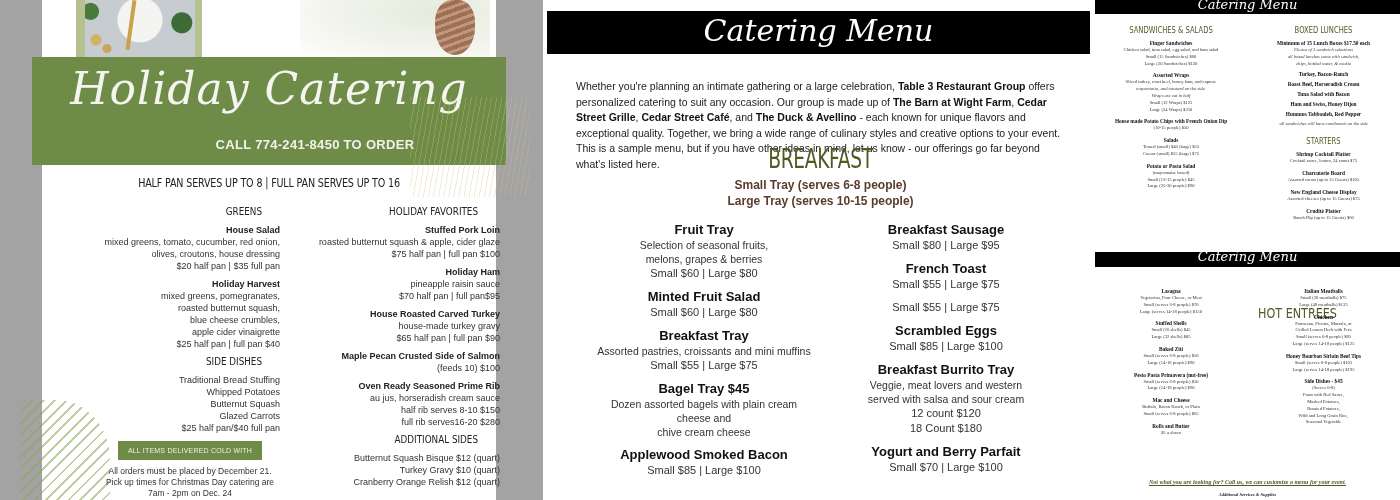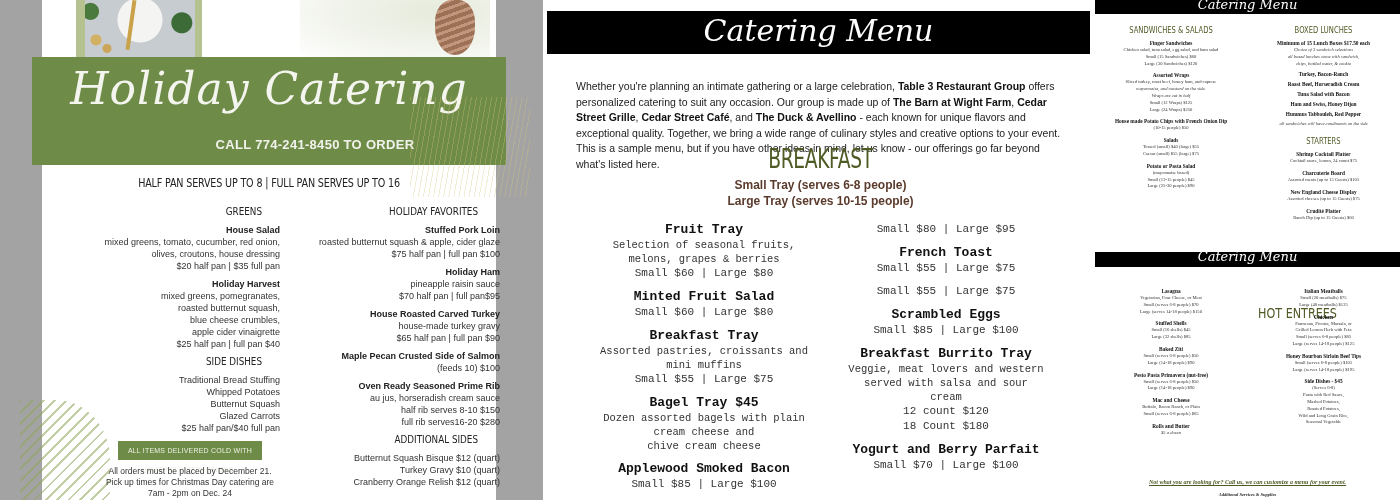--- a/index.html
+++ b/index.html
@@ -46,21 +46,21 @@
   
   #mid { position: absolute; left: 546px; top: 0; width: 549px; height: 500px; background: #fff; }
   #mid .header-bar { position: absolute; left: 1px; top: 11px; width: 543px; height: 43px; background: #000; }
   #mid .script { position: absolute; left: 0; width: 543px; top: 2px; text-align: center; color: #fff;
       font-family: "DejaVu Serif", serif; font-style: italic; font-size: 30px; }
   #mid .intro { position: absolute; left: 30px; width: 490px; top: 63px; font-size: 10.5px; line-height: 15.5px; color: #222; margin-top: 16px; }
   #mid .intro b { font-weight: bold; color: #111; }
   #mid .bf-title { position: absolute; left: 0; width: 549px; top: 144px; text-align: center; font-size: 26px; color: #4f5b25;
       font-family: "DejaVu Sans", sans-serif; transform: scaleX(.72); letter-spacing: -.5px; }
   #mid .tray-info { position: absolute; left: 0; width: 549px; top: 177px; text-align: center; font-weight: bold; color: #5b3b2c; font-size: 12px; line-height: 16px; }
-  #mid .mcol { position: absolute; text-align: center; color: #333; font-family: Liberation Mono, monospace; }
+  #mid .mcol { position: absolute; text-align: center; color: #333; font-family: Liberation Sans, sans-serif; }
   #mid .mcol.m1 { left: 48px; width: 220px; top: 222px; }
   #mid .mcol.m2 { left: 300px; width: 200px; top: 222px; }
   #mid .mitem { margin-bottom: 8px; }
   #mid .mname { font-weight: bold; font-size: 13px; color: #111; line-height: 16px; }
   #mid .mdesc { font-size: 10.5px; line-height: 14px; }
   #mid .mprice { font-size: 11px; line-height: 15px; }
 
   
   #right { position: absolute; left: 1095px; top: 0; width: 305px; height: 500px; background: #fff; }
   #right .blackbar { position: absolute; left: 0; width: 305px; height: 14px; background: #000; overflow: hidden; }
@@ -193,20 +193,21 @@
       <div class="mdesc">chive cream cheese</div>
     </div>
     <div class="mitem">
       <div class="mname">Applewood Smoked Bacon</div>
       <div class="mprice">Small $85 | Large $100</div>
     </div>
   </div>
 
   <div class="mcol m2">
     <div class="mitem">
+      <div class="mname">Breakfast Sausage</div>
       <div class="mprice">Small $80 | Large $95</div>
     </div>
     <div class="mitem">
       <div class="mname">French Toast</div>
       <div class="mprice">Small $55 | Large $75</div>
     </div>
     <div class="mitem">
       <div class="mprice">Small $55 | Large $75</div>
     </div>
     <div class="mitem">

